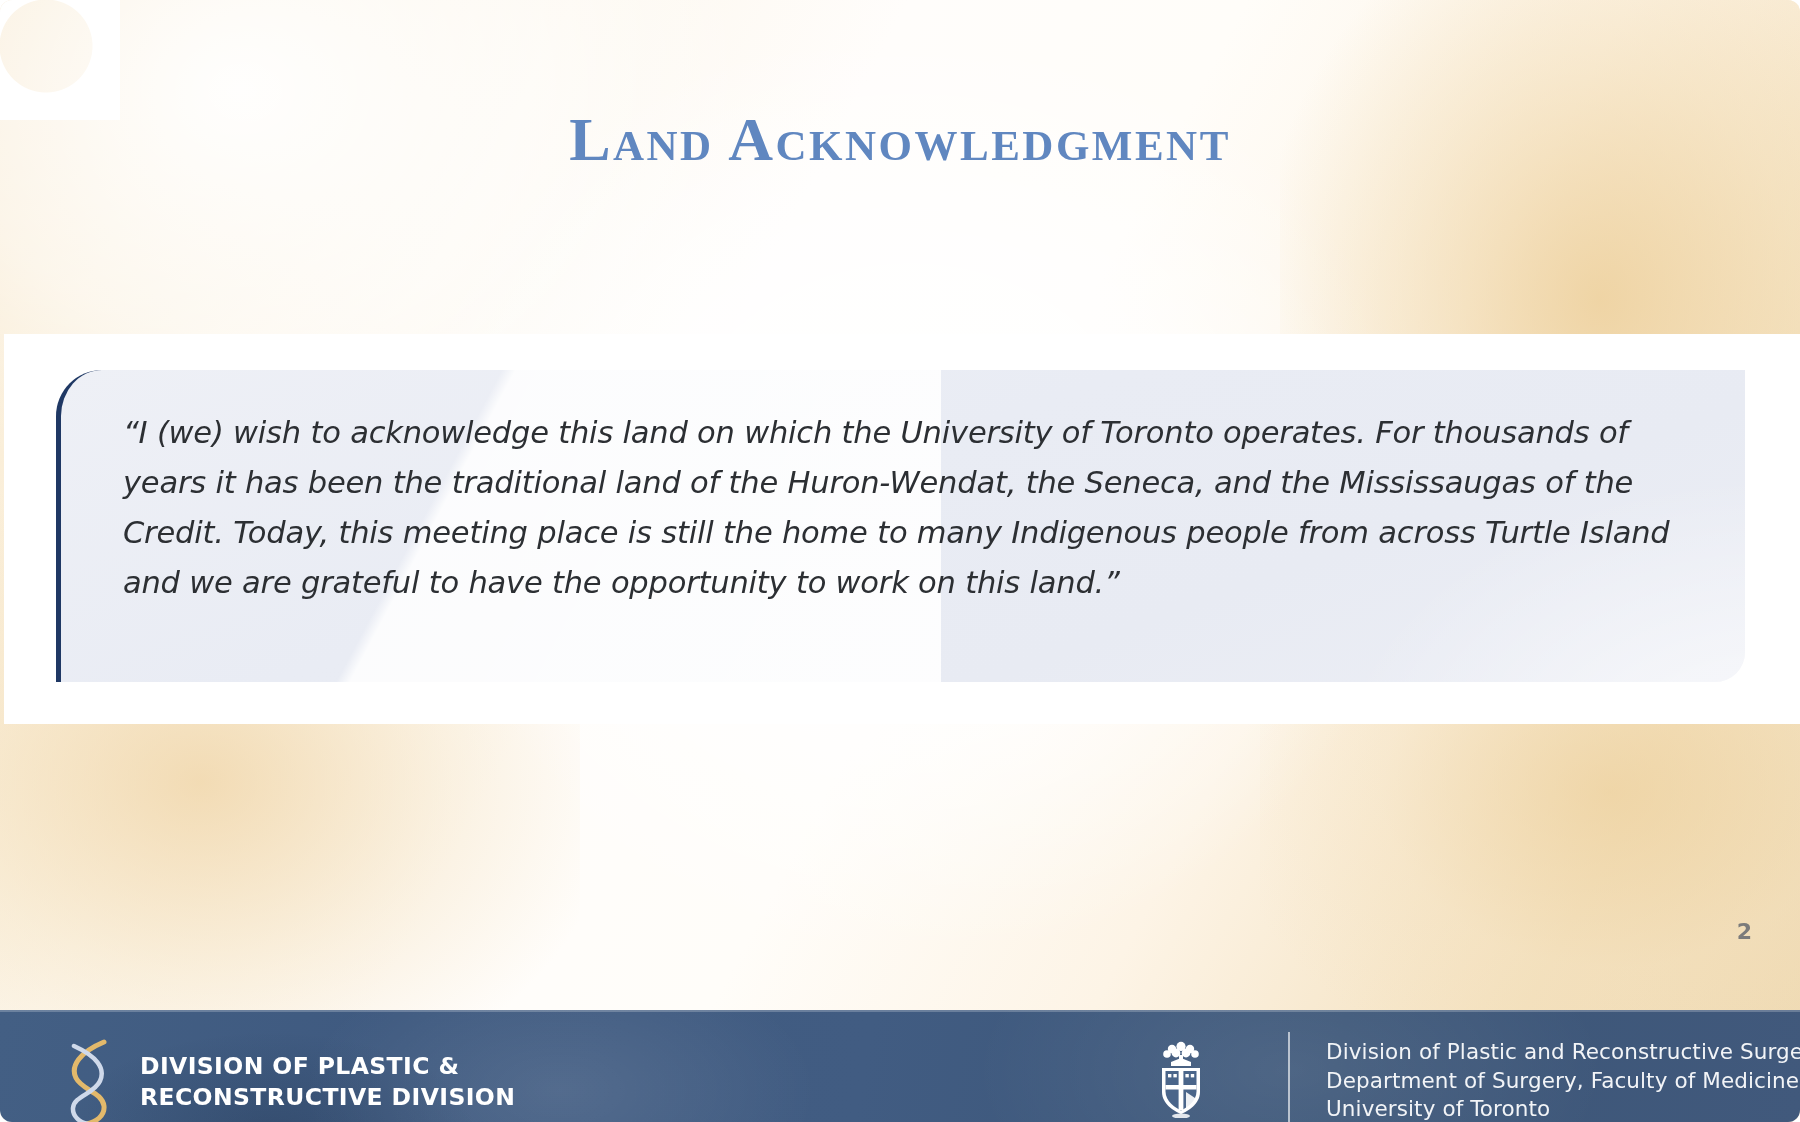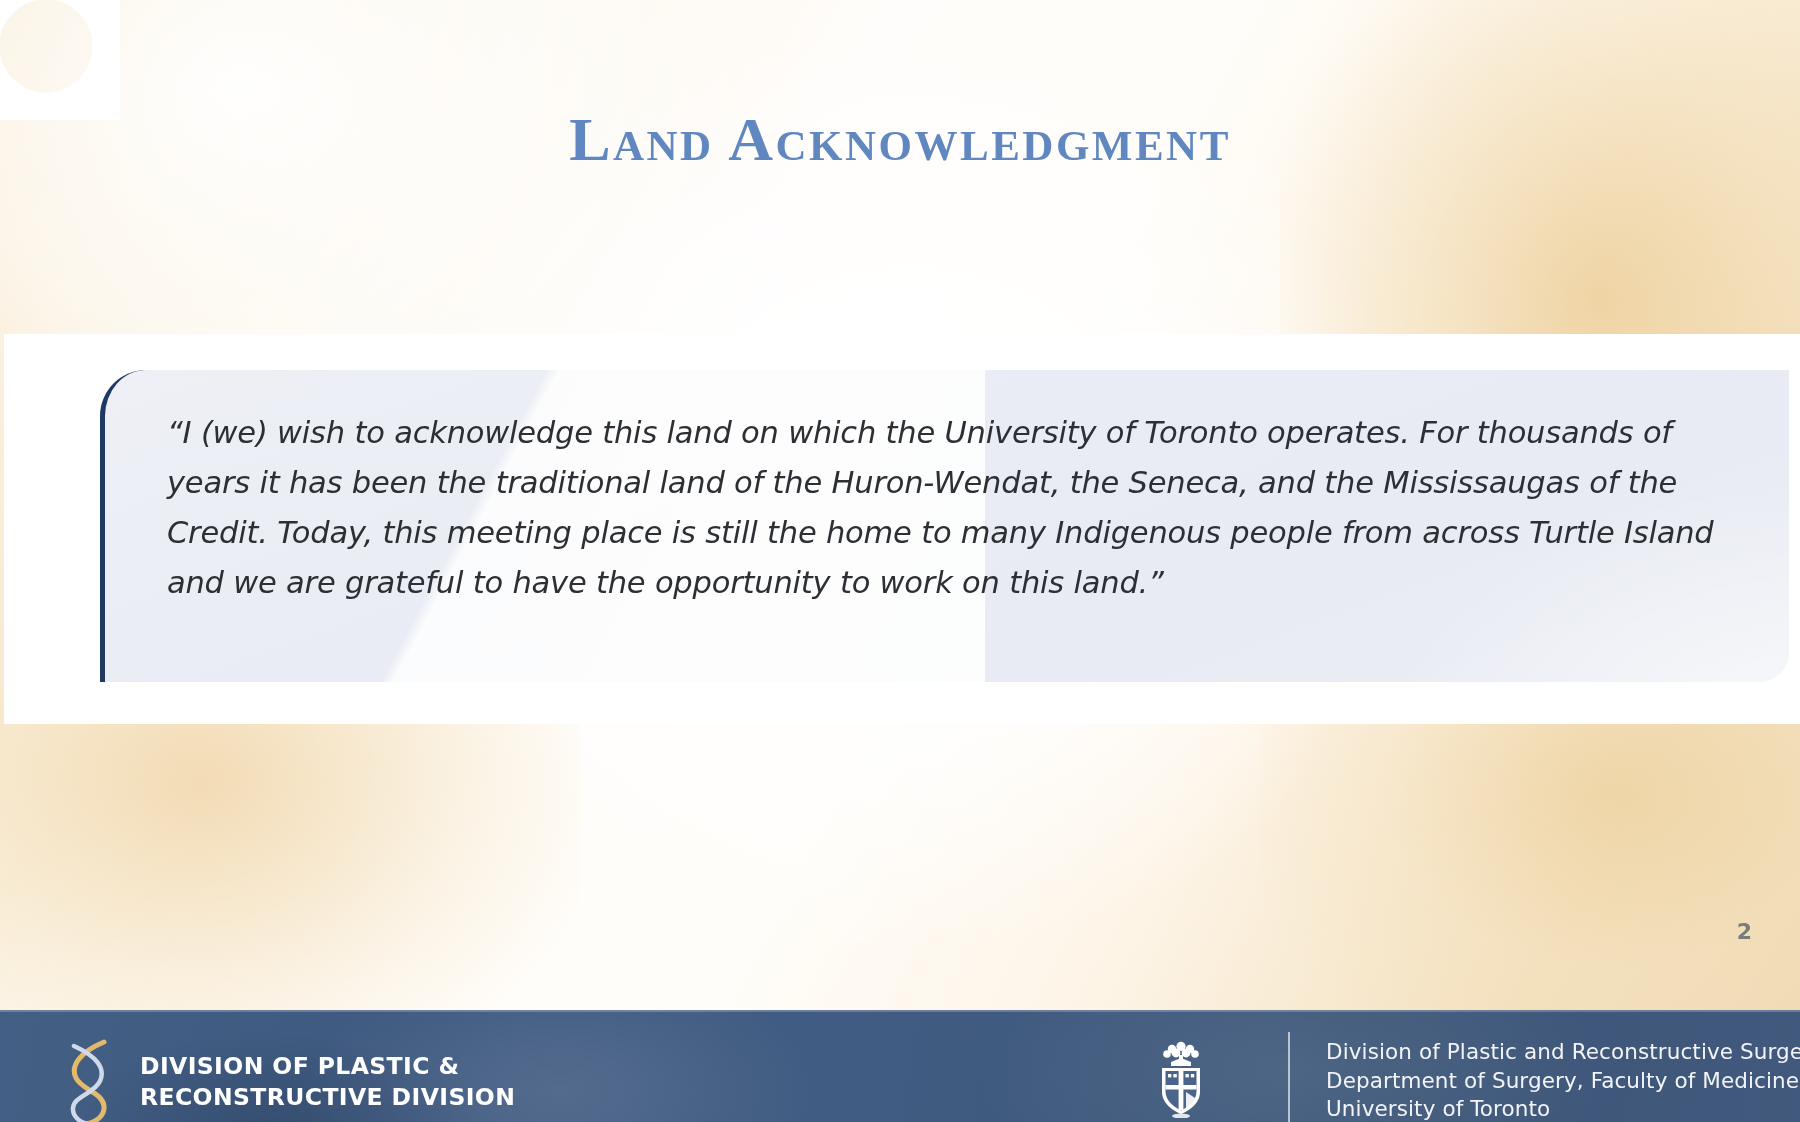--- a/index.html
+++ b/index.html
@@ -10,20 +10,21 @@
   body {
     font-family: "Liberation Sans", sans-serif;
   }
 
   .slide {
     position: relative;
     width: 1800px;
     height: 1122px;
     overflow: hidden;
     background: #fdf6ea;
+    border-radius: 12px;
   }
 
   
   .bg-base {
     position: absolute;
     inset: 0;
     background:
       linear-gradient(118deg,
         #f6e3c3 0%,
         #faeed8 10%,
@@ -97,21 +98,20 @@
     left: 56px;
     top: 370px;
     width: 1689px;
     height: 312px;
     background: linear-gradient(160deg, #eef0f6 0%, #e9ecf4 42%, #e8ebf3 70%, #eceef5 100%);
     border-top-left-radius: 46px;
     border-bottom-right-radius: 30px;
     border-left: 5px solid #1f3864;
     box-sizing: border-box;
     overflow: hidden;
-    margin-left: 44px;
   }
   .quote-card .sheen {
     position: absolute;
     left: -120px;
     top: -160px;
     width: 1000px;
     height: 760px;
     background: linear-gradient(118deg, rgba(255,255,255,0.0) 0%, rgba(255,255,255,0.0) 46%, rgba(255,255,255,0.85) 47%, rgba(255,255,255,0.92) 100%);
     transform: rotate(0deg);
     pointer-events: none;

